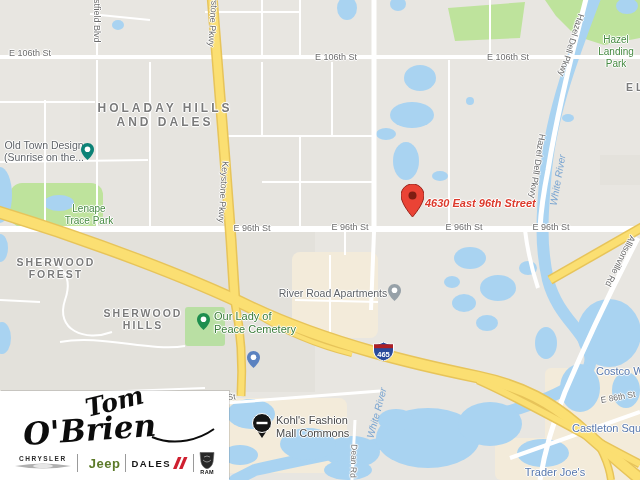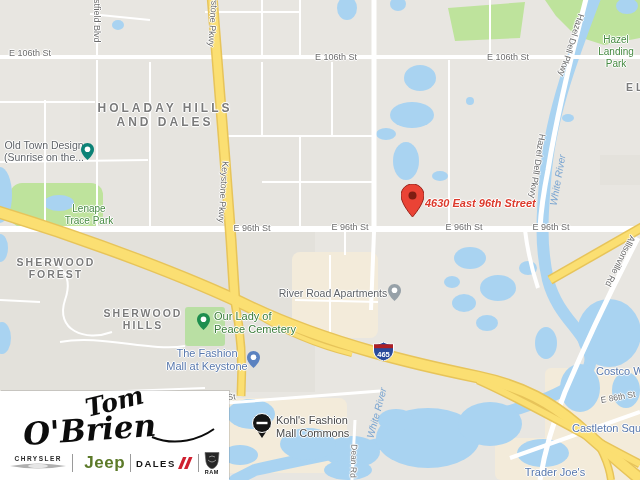--- a/index.html
+++ b/index.html
@@ -23,21 +23,21 @@
   .addr{font-size:11px;font-weight:700;color:#dc3a2c;white-space:nowrap;}
   .nw{white-space:nowrap;}
   .icon{position:absolute;}
   
   #logo-box{position:absolute;left:0;top:391px;width:229px;height:89px;background:#ffffff;
             box-shadow:1px -1px 0 rgba(0,0,0,.12);}
   #brand-row{position:absolute;left:2px;right:2px;bottom:5px;display:flex;align-items:center;
              justify-content:center;gap:5px;}
   .brand{display:flex;flex-direction:column;align-items:center;line-height:1;}
   .chrysler-txt{font-size:6.5px;font-weight:700;letter-spacing:1.5px;color:#2a2a2a;}
-  .jeep-txt{font-size:17px;font-weight:700;color:#5c7a29;letter-spacing:.5px;margin-left:6px;}
+  .jeep-txt{font-size:13px;font-weight:700;color:#5c7a29;letter-spacing:.5px;margin-left:6px;}
   .dodge-wrap{display:flex;align-items:center;gap:2px;}
   .dodge-txt{font-size:9.5px;font-weight:700;letter-spacing:1.5px;color:#141414;}
   .ram-txt{font-size:5.5px;font-weight:700;color:#141414;margin-top:1px;letter-spacing:.5px;}
   .sep{width:1px;height:18px;background:#9a9a9a;}
 </style>
 </head>
 <body>
 
 <div id="stage">
 
@@ -196,22 +196,20 @@
     <circle cx="6.5" cy="6.2" r="2.8" fill="#ffffff"></circle>
   </svg>
 
   <div class="lbl poi-dark la" style="left:214px;top:323px;color:#3b7d3b;pointer-events:auto;text-align:left;">Our Lady of
 Peace Cemetery</div>
   <svg class="icon" width="13" height="17" style="left:197px;top:313px;">
     <path d="M6.5,0C2.9,0 0,2.9 0,6.5 C0,11.5 6.5,17 6.5,17 C6.5,17 13,11.5 13,6.5 C13,2.9 10.1,0 6.5,0Z" fill="#1e8e4e"></path>
     <circle cx="6.5" cy="6.2" r="2.8" fill="#ffffff"></circle>
   </svg>
 
-  <div class="lbl poi-blue" style="left:207px;top:360px;pointer-events:auto;">The Fashion
-Mall at Keystone</div>
   <svg class="icon" width="13" height="17" style="left:247px;top:351px;">
     <path d="M6.5,0C2.9,0 0,2.9 0,6.5 C0,11.5 6.5,17 6.5,17 C6.5,17 13,11.5 13,6.5 C13,2.9 10.1,0 6.5,0Z" fill="#5b82c0"></path>
     <circle cx="6.5" cy="6.2" r="2.8" fill="#ffffff"></circle>
   </svg>
 
   <div class="lbl poi-gray nw" style="left:333px;top:293px;pointer-events:auto;">River Road Apartments</div>
   <svg class="icon" width="13" height="17" style="left:388px;top:284px;">
     <path d="M6.5,0C2.9,0 0,2.9 0,6.5 C0,11.5 6.5,17 6.5,17 C6.5,17 13,11.5 13,6.5 C13,2.9 10.1,0 6.5,0Z" fill="#97a1a8"></path>
     <circle cx="6.5" cy="6.2" r="2.8" fill="#ffffff"></circle>
   </svg>

